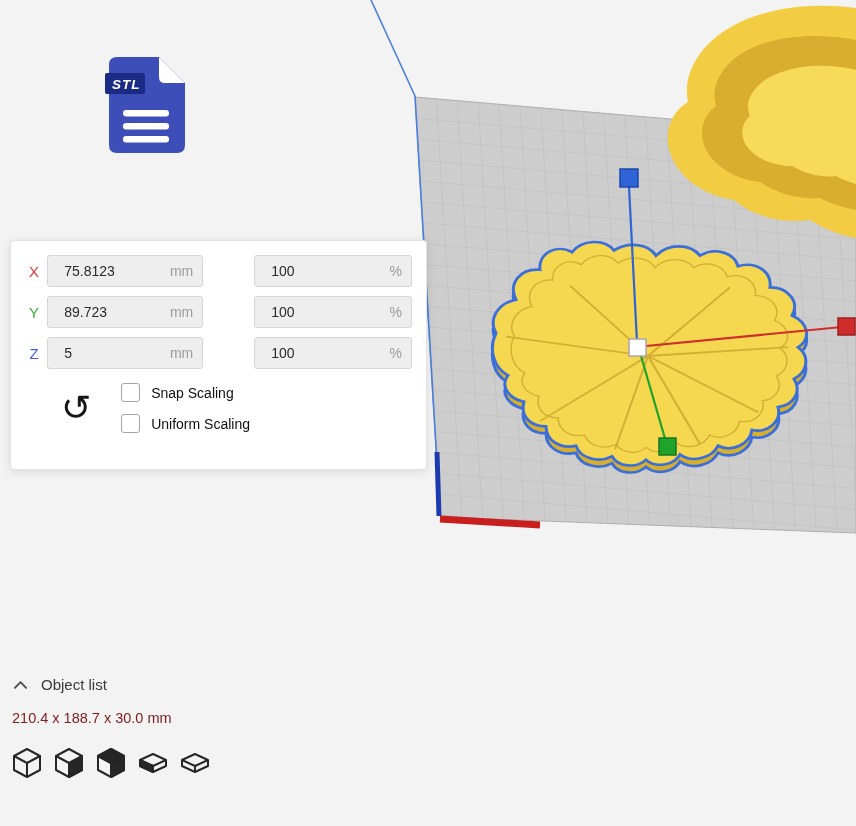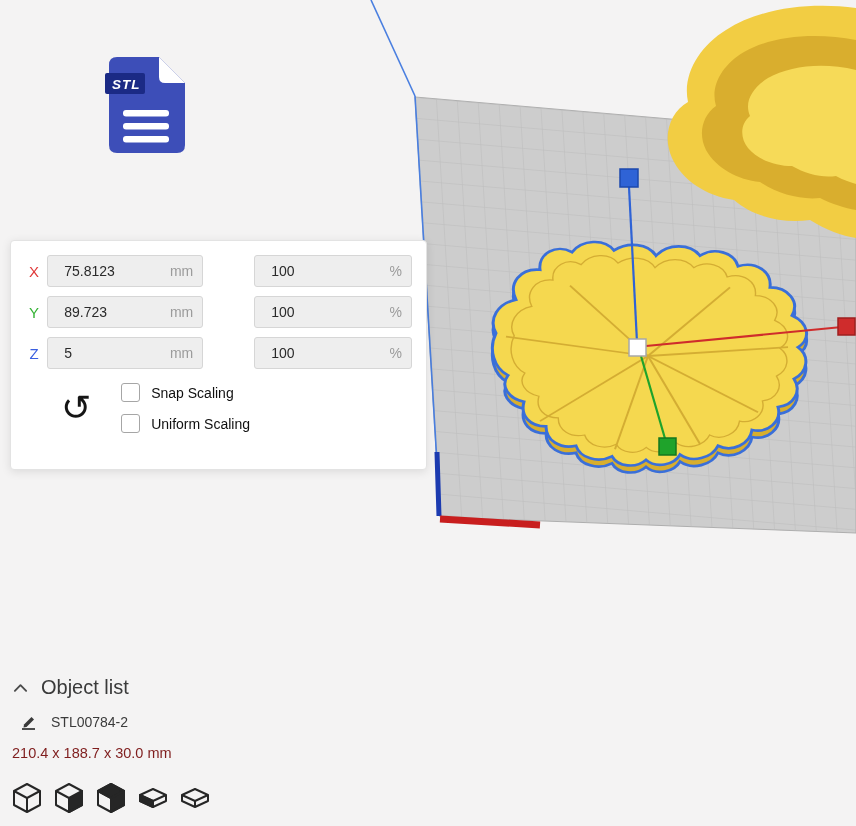--- a/index.html
+++ b/index.html
@@ -45,21 +45,21 @@
   }
   .checks{margin-left:30px;display:flex;flex-direction:column;gap:12px;}
   .check{display:flex;align-items:center;gap:11px;font-size:14px;color:#101010;cursor:pointer;}
   .check input[type=checkbox]{
     appearance:none;-webkit-appearance:none;width:19px;height:19px;margin:0;
     border:1.5px solid #a6a6a6;border-radius:3px;background:#fff;cursor:pointer;
   }
 
   
   .object-list{position:absolute;left:0;top:666px;width:420px;z-index:4;color:#3a3a3a;}
-  .ol-header{display:flex;align-items:center;gap:13px;padding:10px 14px 6px 13px;font-size:20px;cursor:pointer;}
+  .ol-header{display:flex;align-items:center;gap:13px;padding:10px 14px 6px 13px;font-size:15px;cursor:pointer;}
   .ol-item{display:flex;align-items:center;gap:14px;padding:9px 14px 4px 20px;font-size:14px;cursor:pointer;}
   .ol-dims{padding:11px 14px 0 12px;font-size:14.5px;color:#7f1d1d;}
   .view-icons{display:flex;gap:10px;padding:20px 0 0 11px;}
   .view-btn{background:none;border:none;padding:0;width:32px;height:32px;cursor:pointer;}
   .view-btn svg{display:block;}
 </style>
 </head>
 <body>
 
 <svg class="viewport-svg" width="856" height="570" viewBox="0 0 856 570">
@@ -202,27 +202,20 @@
 
 <div class="object-list">
 
   <div class="ol-header">
     <svg width="15" height="10" viewBox="0 0 16 10">
       <polyline points="2,8 8,2 14,8" fill="none" stroke="#4a4a4a" stroke-width="2" stroke-linecap="round" stroke-linejoin="round"></polyline>
     </svg>
     <span>Object list</span>
   </div>
 
-  <div class="ol-item">
-    <svg width="17" height="16" viewBox="0 0 17 16">
-      <path d="M4 10.5 L11.5 3 L14 5.5 L6.5 13 L3.5 13.5 Z" fill="#3a3a3a"></path>
-      <line x1="2" y1="15" x2="15" y2="15" stroke="#3a3a3a" stroke-width="1.8"></line>
-    </svg>
-    <span>STL00784-2</span>
-  </div>
 
   <div class="ol-dims">210.4 x 188.7 x 30.0 mm</div>
 
   <div class="view-icons">
     <button class="view-btn">
       <svg width="32" height="32" viewBox="0 0 32 32" fill="none" stroke="#262626" stroke-width="2" stroke-linejoin="round">
         <path d="M16 3 L29 10 L29 24 L16 31 L3 24 L3 10 Z"></path>
         <path d="M3 10 L16 17 L29 10 M16 17 L16 31"></path>
       </svg>
     </button>

